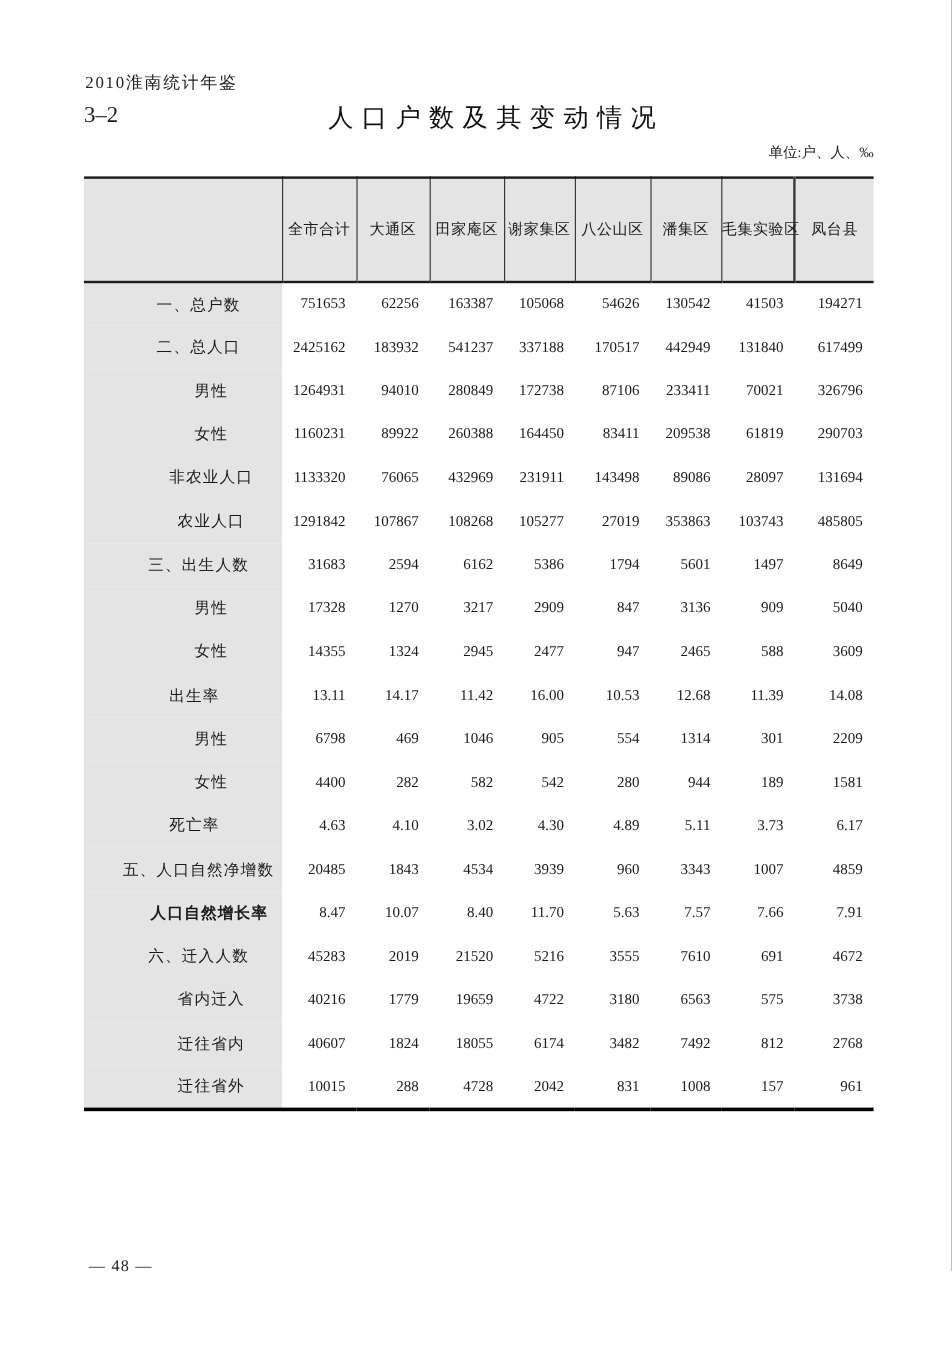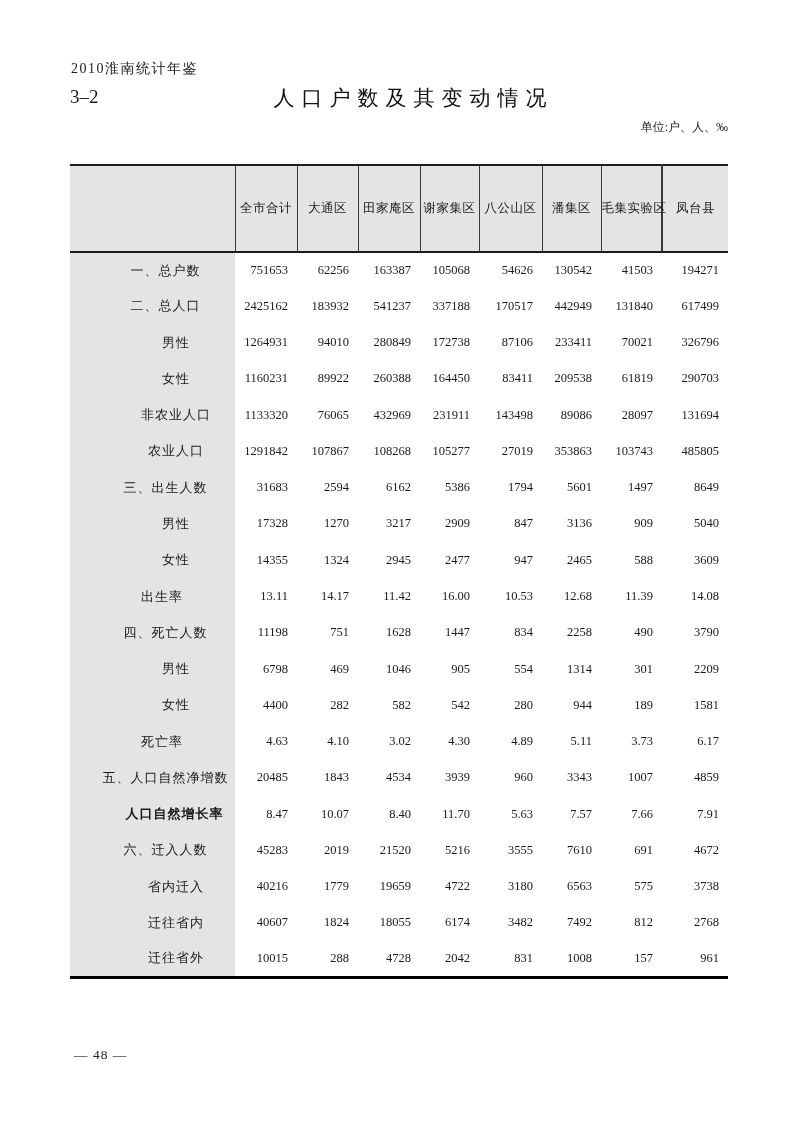--- a/index.html
+++ b/index.html
@@ -44,21 +44,21 @@
   .unit-note {
     position: absolute;
     right: 65px;
     top: 119px;
     font-size: 12px;
     color: #222;
   }
   .stat-table {
     position: absolute;
     left: 70px;
-    top: 164px;
+    top: 147px;
     width: 658px;
     border-collapse: collapse;
     table-layout: fixed;
     border-top: 2px solid #1c1c1c;
     border-bottom: 3px solid #000;
   }
   .stat-table thead th {
     height: 87px;
     background: #e4e4e4;
     border-bottom: 2px solid #1c1c1c;
@@ -247,31 +247,20 @@
           <td class="num">13.11</td>
           <td class="num">14.17</td>
           <td class="num">11.42</td>
           <td class="num">16.00</td>
           <td class="num">10.53</td>
           <td class="num">12.68</td>
           <td class="num">11.39</td>
           <td class="num">14.08</td>
         </tr>
         <tr>
-          <td class="lbl ind-0">四、死亡人数</td>
-          <td class="num">11198</td>
-          <td class="num">751</td>
-          <td class="num">1628</td>
-          <td class="num">1447</td>
-          <td class="num">834</td>
-          <td class="num">2258</td>
-          <td class="num">490</td>
-          <td class="num">3790</td>
-        </tr>
-        <tr>
           <td class="lbl ind-3">男性</td>
           <td class="num">6798</td>
           <td class="num">469</td>
           <td class="num">1046</td>
           <td class="num">905</td>
           <td class="num">554</td>
           <td class="num">1314</td>
           <td class="num">301</td>
           <td class="num">2209</td>
         </tr>

